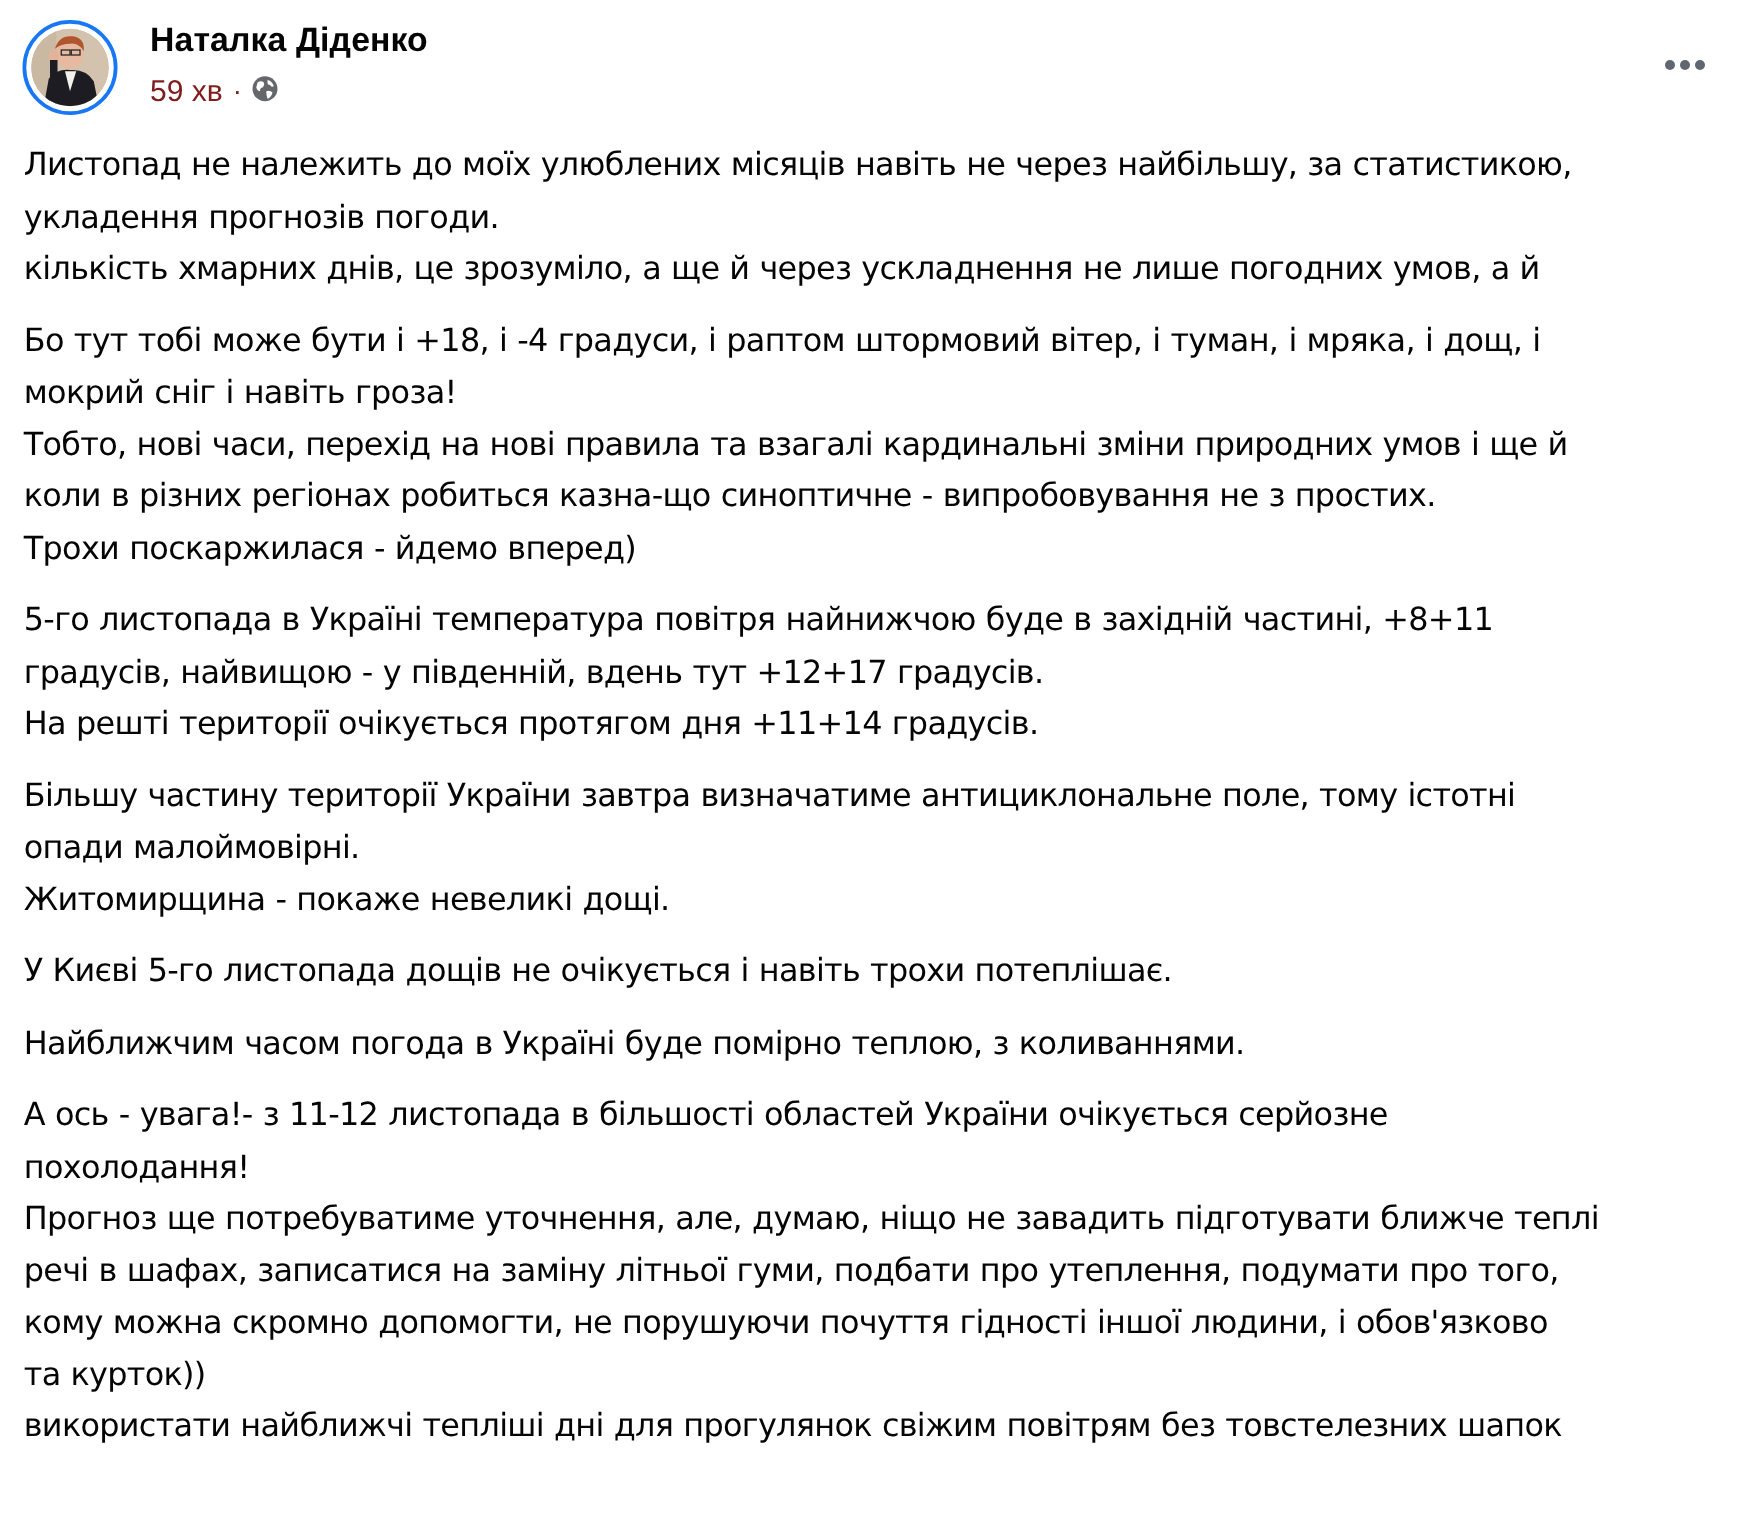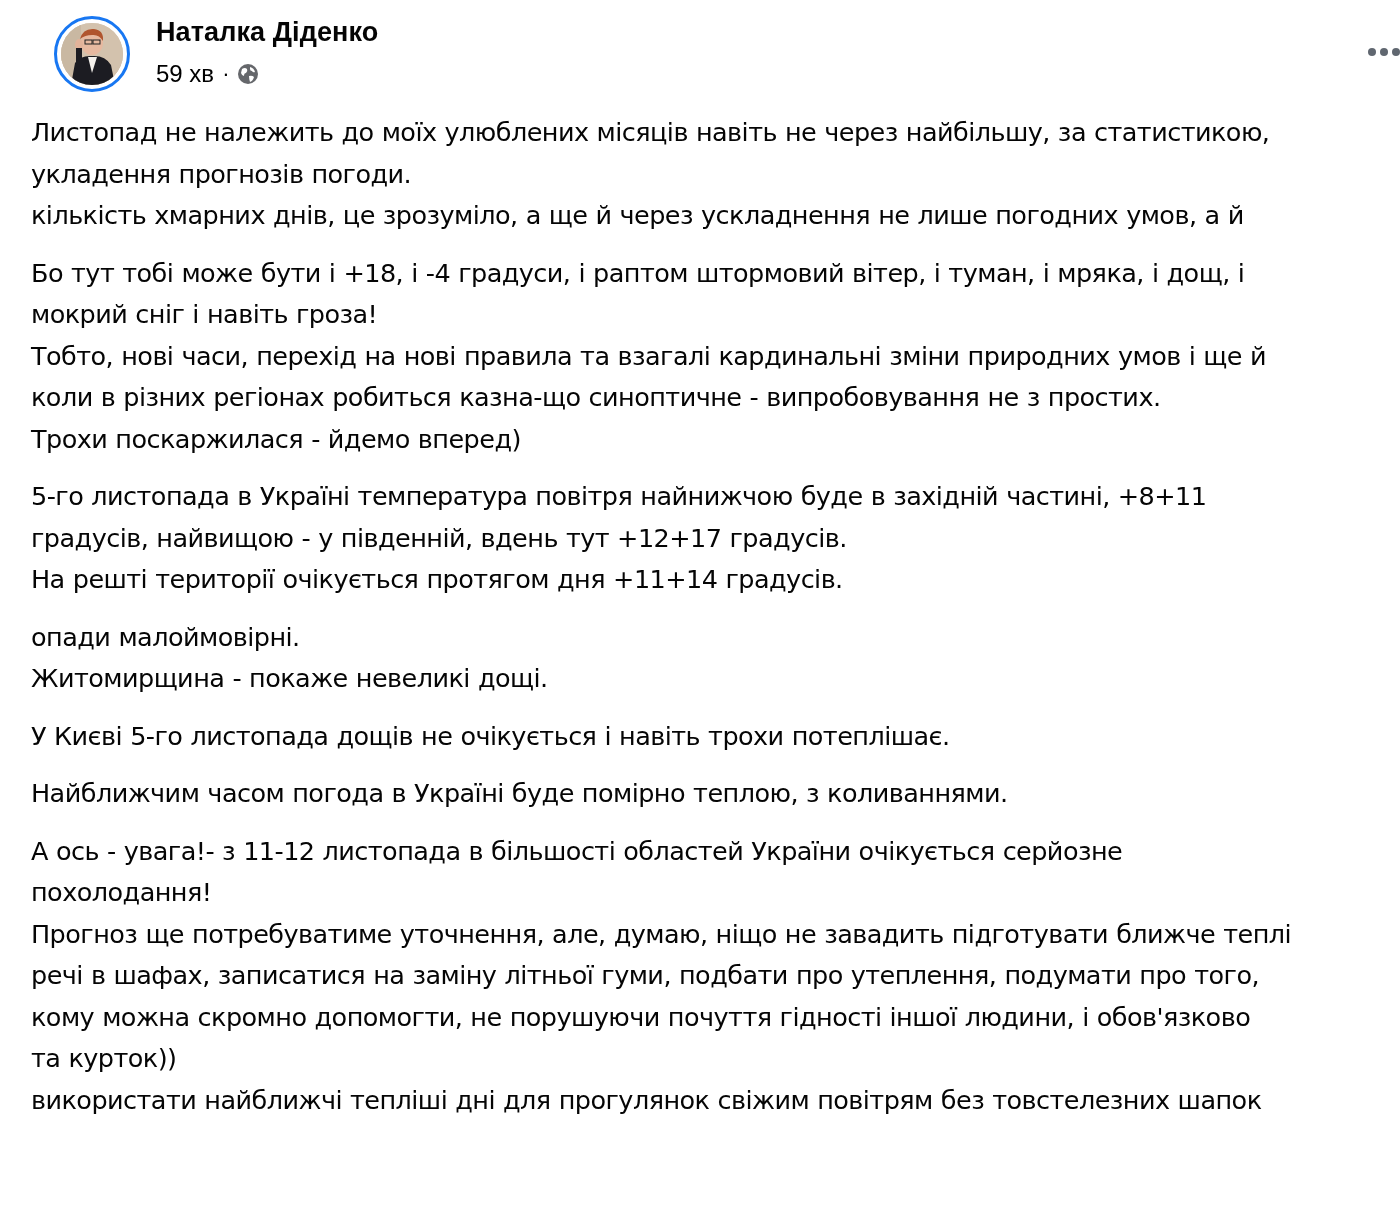--- a/index.html
+++ b/index.html
@@ -14,21 +14,20 @@
       font-family: "Liberation Sans", "DejaVu Sans", sans-serif;
       color: #050505;
       position: relative;
     }
     .post-header {
       position: absolute;
       left: 0;
       top: 0;
       width: 1275px;
       height: 108px;
-      margin-left: 36px;
     }
     .avatar-ring {
       position: absolute;
       left: 18px;
       top: 16px;
       width: 76px;
       height: 76px;
       border: 3px solid #1877f2;
       border-radius: 50%;
       box-sizing: border-box;
@@ -53,23 +52,22 @@
       font-size: 27px;
       font-weight: bold;
       color: #050505;
       letter-spacing: 0.1px;
     }
     .meta-line {
       position: absolute;
       left: 120px;
       top: 60px;
       display: flex;
-      align-items: center;
       font-size: 24px;
-      color: #000000;
+      color: #7f1d1d;
     }
     .meta-dot {
       margin: 0 8px;
       font-size: 22px;
     }
     .globe-icon {
       width: 22px;
       height: 22px;
       display: inline-block;
     }
@@ -99,21 +97,21 @@
       width: 1375px;
       font-size: 27.5px;
       line-height: 41.5px;
       color: #050505;
       font-family: "DejaVu Sans", sans-serif;
       font-size: 25.5px;
       letter-spacing: -0.55px;
       word-spacing: 0.5px;
     }
     .para {
-      margin: 0 0 16px 12px;
+      margin: 0 0 16px 0;
     }
     .para .line {
       display: block;
       white-space: nowrap;
     }
   </style>
 </head>
 <body>
 
 <div class="post-header">
@@ -168,20 +166,21 @@
     <span class="line">Тобто, нові часи, перехід на нові правила та взагалі кардинальні зміни природних умов і ще й</span>
     <span class="line">коли в різних регіонах робиться казна-що синоптичне - випробовування не з простих.</span>
     <span class="line">Трохи поскаржилася - йдемо вперед)</span>
   </p>
   <p class="para">
     <span class="line">5-го листопада в Україні температура повітря найнижчою буде в західній частині, +8+11</span>
     <span class="line">градусів, найвищою - у південній, вдень тут +12+17 градусів.</span>
     <span class="line">На решті території очікується протягом дня +11+14 градусів.</span>
   </p>
   <p class="para">
+    <span class="line">Більшу частину території України завтра визначатиме антициклональне поле, тому істотні</span>
     <span class="line">опади малоймовірні.</span>
     <span class="line">Житомирщина - покаже невеликі дощі.</span>
   </p>
   <p class="para">
     <span class="line">У Києві 5-го листопада дощів не очікується і навіть трохи потеплішає.</span>
   </p>
   <p class="para">
     <span class="line">Найближчим часом погода в Україні буде помірно теплою, з коливаннями.</span>
   </p>
   <p class="para">

